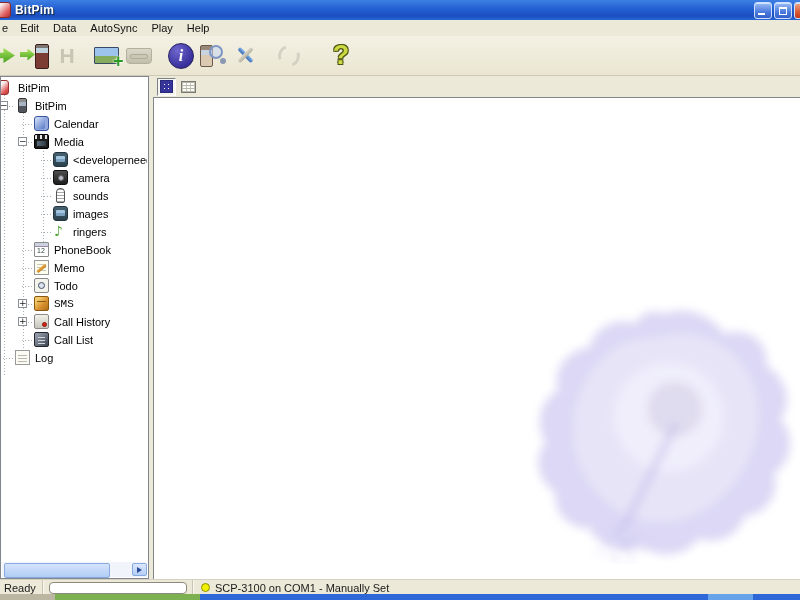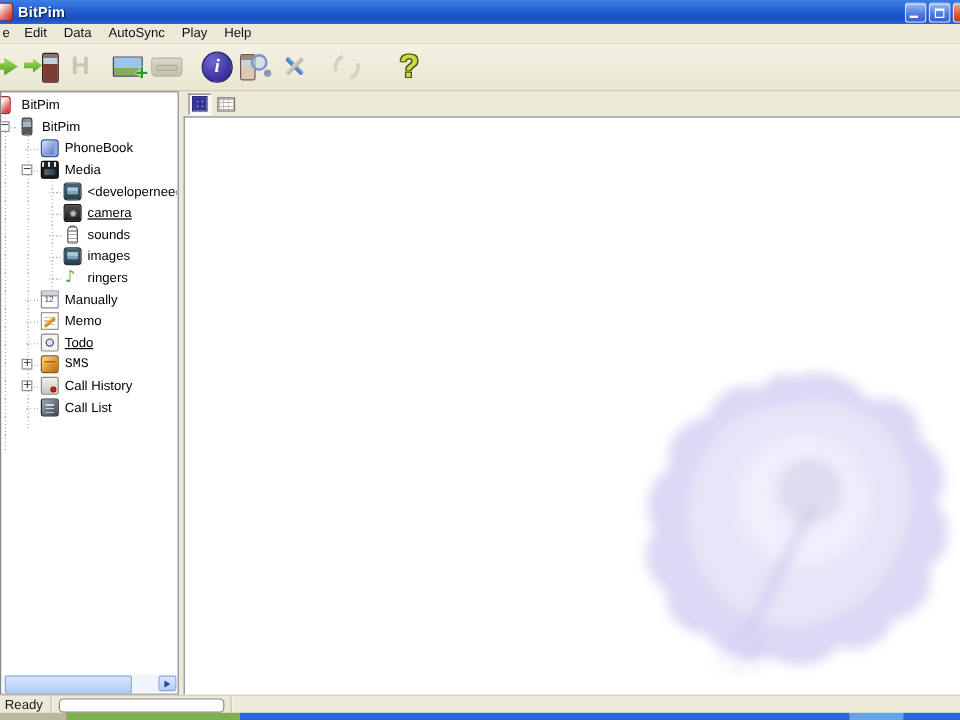--- a/index.html
+++ b/index.html
@@ -253,84 +253,89 @@
           </div>
           <div class="trow">
             <span class="hstub" style="left: 2px;"></span>
             <span class="exp" style="left: -2px;">−</span>
             <span class="ti ti-phone" style="left: 14px;"></span>
             <span class="tlabel" style="left: 31px;">BitPim</span>
           </div>
           <div class="trow">
             <span class="hstub" style="left: 21px;"></span>
             <span class="ti ti-phonebook" style="left: 33px;"></span>
-            <span class="tlabel" style="left: 50px;">PhoneBook</span>
+            <span class="tlabel" style="left: 50px;">Calendar</span>
           </div>
           <div class="trow">
             <span class="hstub" style="left: 21px;"></span>
             <span class="exp" style="left: 17px;">−</span>
             <span class="ti ti-media" style="left: 33px;"></span>
             <span class="tlabel" style="left: 50px;">Media</span>
           </div>
           <div class="trow">
             <span class="hstub" style="left: 40px;"></span>
             <span class="ti ti-img" style="left: 52px;"></span>
             <span class="tlabel" style="left: 69px;">&lt;developerneedst</span>
           </div>
           <div class="trow">
             <span class="hstub" style="left: 40px;"></span>
             <span class="ti ti-camera" style="left: 52px;"></span>
-            <span class="tlabel" style="left: 69px; text-decoration: underline;">camera</span>
+            <span class="tlabel" style="left: 69px;">camera</span>
           </div>
           <div class="trow">
             <span class="hstub" style="left: 40px;"></span>
             <span class="ti ti-mic" style="left: 52px;"></span>
             <span class="tlabel" style="left: 69px;">sounds</span>
           </div>
           <div class="trow">
             <span class="hstub" style="left: 40px;"></span>
             <span class="ti ti-img" style="left: 52px;"></span>
             <span class="tlabel" style="left: 69px;">images</span>
           </div>
           <div class="trow">
             <span class="hstub" style="left: 40px;"></span>
             <span class="ti ti-music" style="left: 52px;"></span>
             <span class="tlabel" style="left: 69px;">ringers</span>
           </div>
           <div class="trow">
             <span class="hstub" style="left: 21px;"></span>
             <span class="ti ti-calendar" style="left: 33px;"></span>
-            <span class="tlabel" style="left: 50px;">Manually</span>
+            <span class="tlabel" style="left: 50px;">PhoneBook</span>
           </div>
           <div class="trow">
             <span class="hstub" style="left: 21px;"></span>
             <span class="ti ti-memo" style="left: 33px;"></span>
             <span class="tlabel" style="left: 50px;">Memo</span>
           </div>
           <div class="trow">
             <span class="hstub" style="left: 21px;"></span>
             <span class="ti ti-todo" style="left: 33px;"></span>
-            <span class="tlabel" style="left: 50px; text-decoration: underline;">Todo</span>
+            <span class="tlabel" style="left: 50px;">Todo</span>
           </div>
           <div class="trow">
             <span class="hstub" style="left: 21px;"></span>
             <span class="exp" style="left: 17px;">+</span>
             <span class="ti ti-sms" style="left: 33px;"></span>
             <span class="tlabel" style="left: 50px; font-family: Liberation Mono, monospace;">SMS</span>
           </div>
           <div class="trow">
             <span class="hstub" style="left: 21px;"></span>
             <span class="exp" style="left: 17px;">+</span>
             <span class="ti ti-callhist" style="left: 33px;"></span>
             <span class="tlabel" style="left: 50px;">Call History</span>
           </div>
           <div class="trow">
             <span class="hstub" style="left: 21px;"></span>
             <span class="ti ti-playlist" style="left: 33px;"></span>
             <span class="tlabel" style="left: 50px;">Call List</span>
+          </div>
+          <div class="trow">
+            <span class="hstub" style="left: 2px;"></span>
+            <span class="ti ti-log" style="left: 14px;"></span>
+            <span class="tlabel" style="left: 31px;">Log</span>
           </div>
         </div>
       <div class="hscroll">
         <span class="hthumb"></span>
         <span class="harrow"></span>
       </div>
     </div>
 
     <div class="splitter"></div>
 
@@ -376,20 +381,24 @@
     </div>
   </div>
 
   <div class="statusbar">
     <div class="scell ready">
       <span>Ready</span>
     </div>
     <div class="scell prog">
       <div class="progressbar"></div>
     </div>
+    <div class="scell phone">
+      <span class="statusdot"></span>
+      <span>SCP-3100 on COM1 - Manually Set</span>
+    </div>
   </div>
 
   <div class="taskbar">
     <span class="tseg" style="width:55px;background:#bab6a2;"></span>
     <span class="tseg" style="width:145px;background:#7cb050;"></span>
     <span class="tseg" style="width:508px;background:#2e68d8;"></span>
     <span class="tseg" style="width:45px;background:#66a3e8;"></span>
     <span class="tseg" style="flex:1;background:#2e68d8;"></span>
   </div>
 

